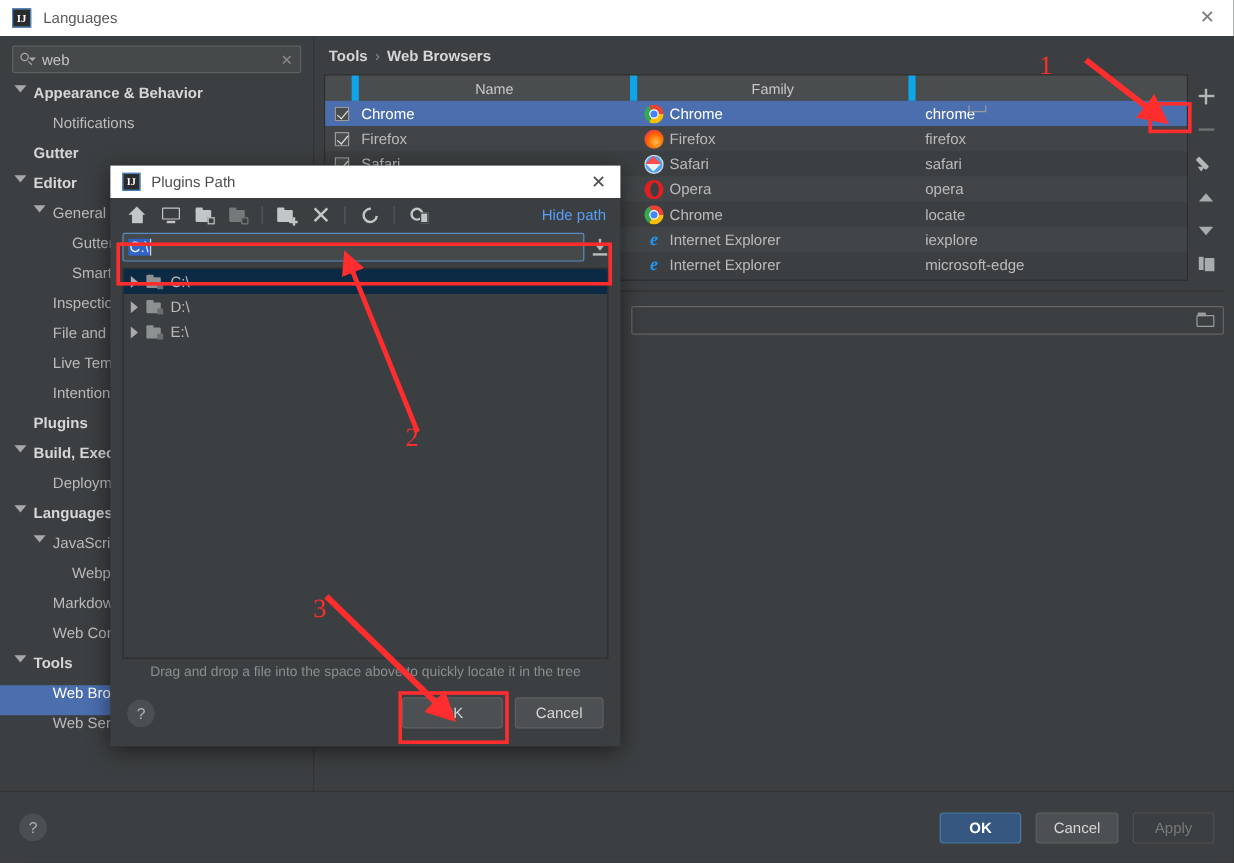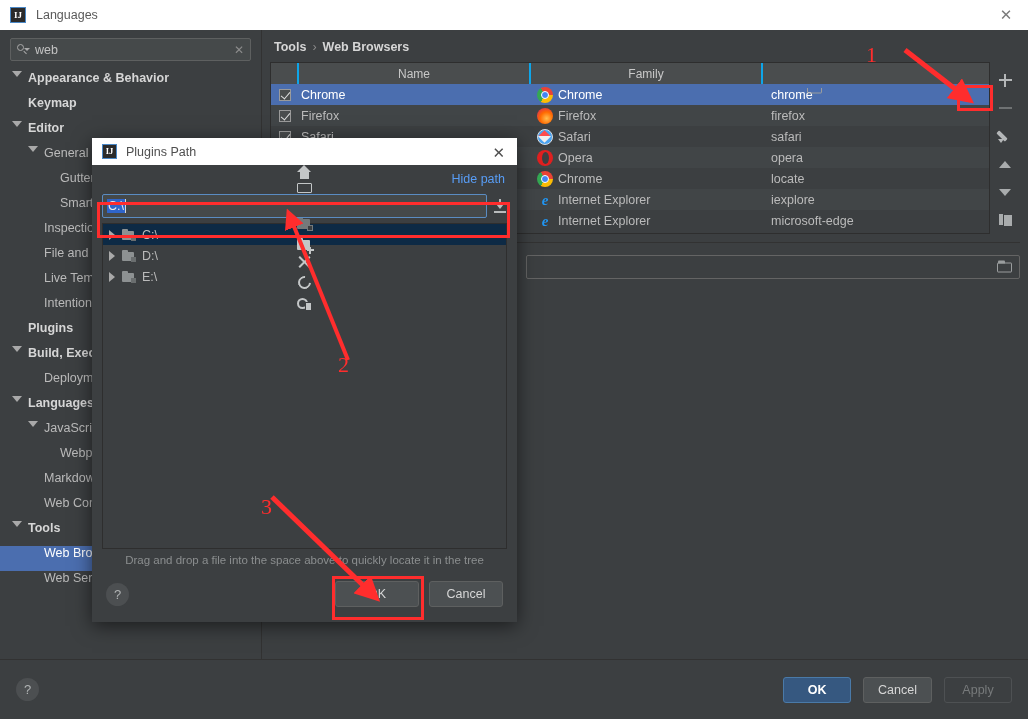--- a/index.html
+++ b/index.html
@@ -112,21 +112,21 @@
   #breadcrumb .sep { color: #8b8b8b; font-weight: normal; }
 
   #table-area { display: flex; margin: 0 8px 0 8px; }
   #browsers-table {
     flex: 1; border: 1px solid #2e2e2e; min-width: 0;
     background: #3c3f41;
   }
   .tbl-head { display: flex; height: 21px; background: #4a4d4e; }
   .tbl-head .th {
     font-size: 12px; color: #c8c8c8; display: flex; align-items: center;
-    justify-content: center; border-right: 2px solid #0ea5e9;
+    justify-content: center; border-right: 6px solid #0ea5e9;
   }
   .th.c0 { width: 28px; }
   .th.c1 { width: 232px; }
   .th.c2 { width: 232px; }
   .th.c3 { flex: 1; border-right: none; }
 
   .tbl-row { display: flex; height: 21px; align-items: center; font-size: 12.5px; }
   .tbl-row.alt { background: #414547; }
   .tbl-row.selected { background: #4b6eaf; }
   .tbl-row.selected .cell { color: #ffffff; }
@@ -292,21 +292,21 @@
     display: flex; align-items: center; justify-content: center;
     font-family: "Liberation Serif", serif; line-height: 1;
   }
   #sp-title .t { color: #4f4f4f; font-size: 12.5px; }
   #sp-title .x {
     position: absolute; right: 12px; top: 50%; transform: translateY(-50%);
     color: #4f4f4f; font-size: 15px; line-height: 1;
   }
   #sp-toolbar {
     height: 28px; display: flex; align-items: center; padding: 0 10px;
-    position: relative; gap: 4px; flex-direction: column;
+    position: relative; gap: 4px;
   }
   .tb-btn { width: 24px; height: 22px; display: flex; align-items: center; justify-content: center; }
   .tb-sep { width: 1px; height: 15px; background: #585b5c; margin: 0 4px; }
   #hide-path {
     position: absolute; right: 12px; top: 50%; transform: translateY(-50%);
     color: #589df6; font-size: 12.5px;
   }
   .ic-home { position: relative; width: 15px; height: 14px; }
   .ic-home::before {
     content: ""; position: absolute; left: 0; top: 0;
@@ -486,23 +486,27 @@
               </span>
             <span id="search-text">web</span>
             <span id="search-clear">✕</span>
           </div>
         </div>
         <div id="tree">
             <div class="tree-item bold" style="padding-left: 12px;">
               <span class="caret"></span>
               <span>Appearance &amp; Behavior</span>
             </div>
+            <div class="tree-item" style="padding-left: 28px;">
+              <span class="caret spacer"></span>
+              <span>Notifications</span>
+            </div>
             <div class="tree-item bold" style="padding-left: 12px;">
               <span class="caret spacer"></span>
-              <span>Keymap</span>
+              <span>Gutter</span>
             </div>
             <div class="tree-item bold" style="padding-left: 12px;">
               <span class="caret"></span>
               <span>Editor</span>
             </div>
             <div class="tree-item" style="padding-left: 28px;">
               <span class="caret"></span>
               <span>General</span>
             </div>
             <div class="tree-item" style="padding-left: 44px;">

